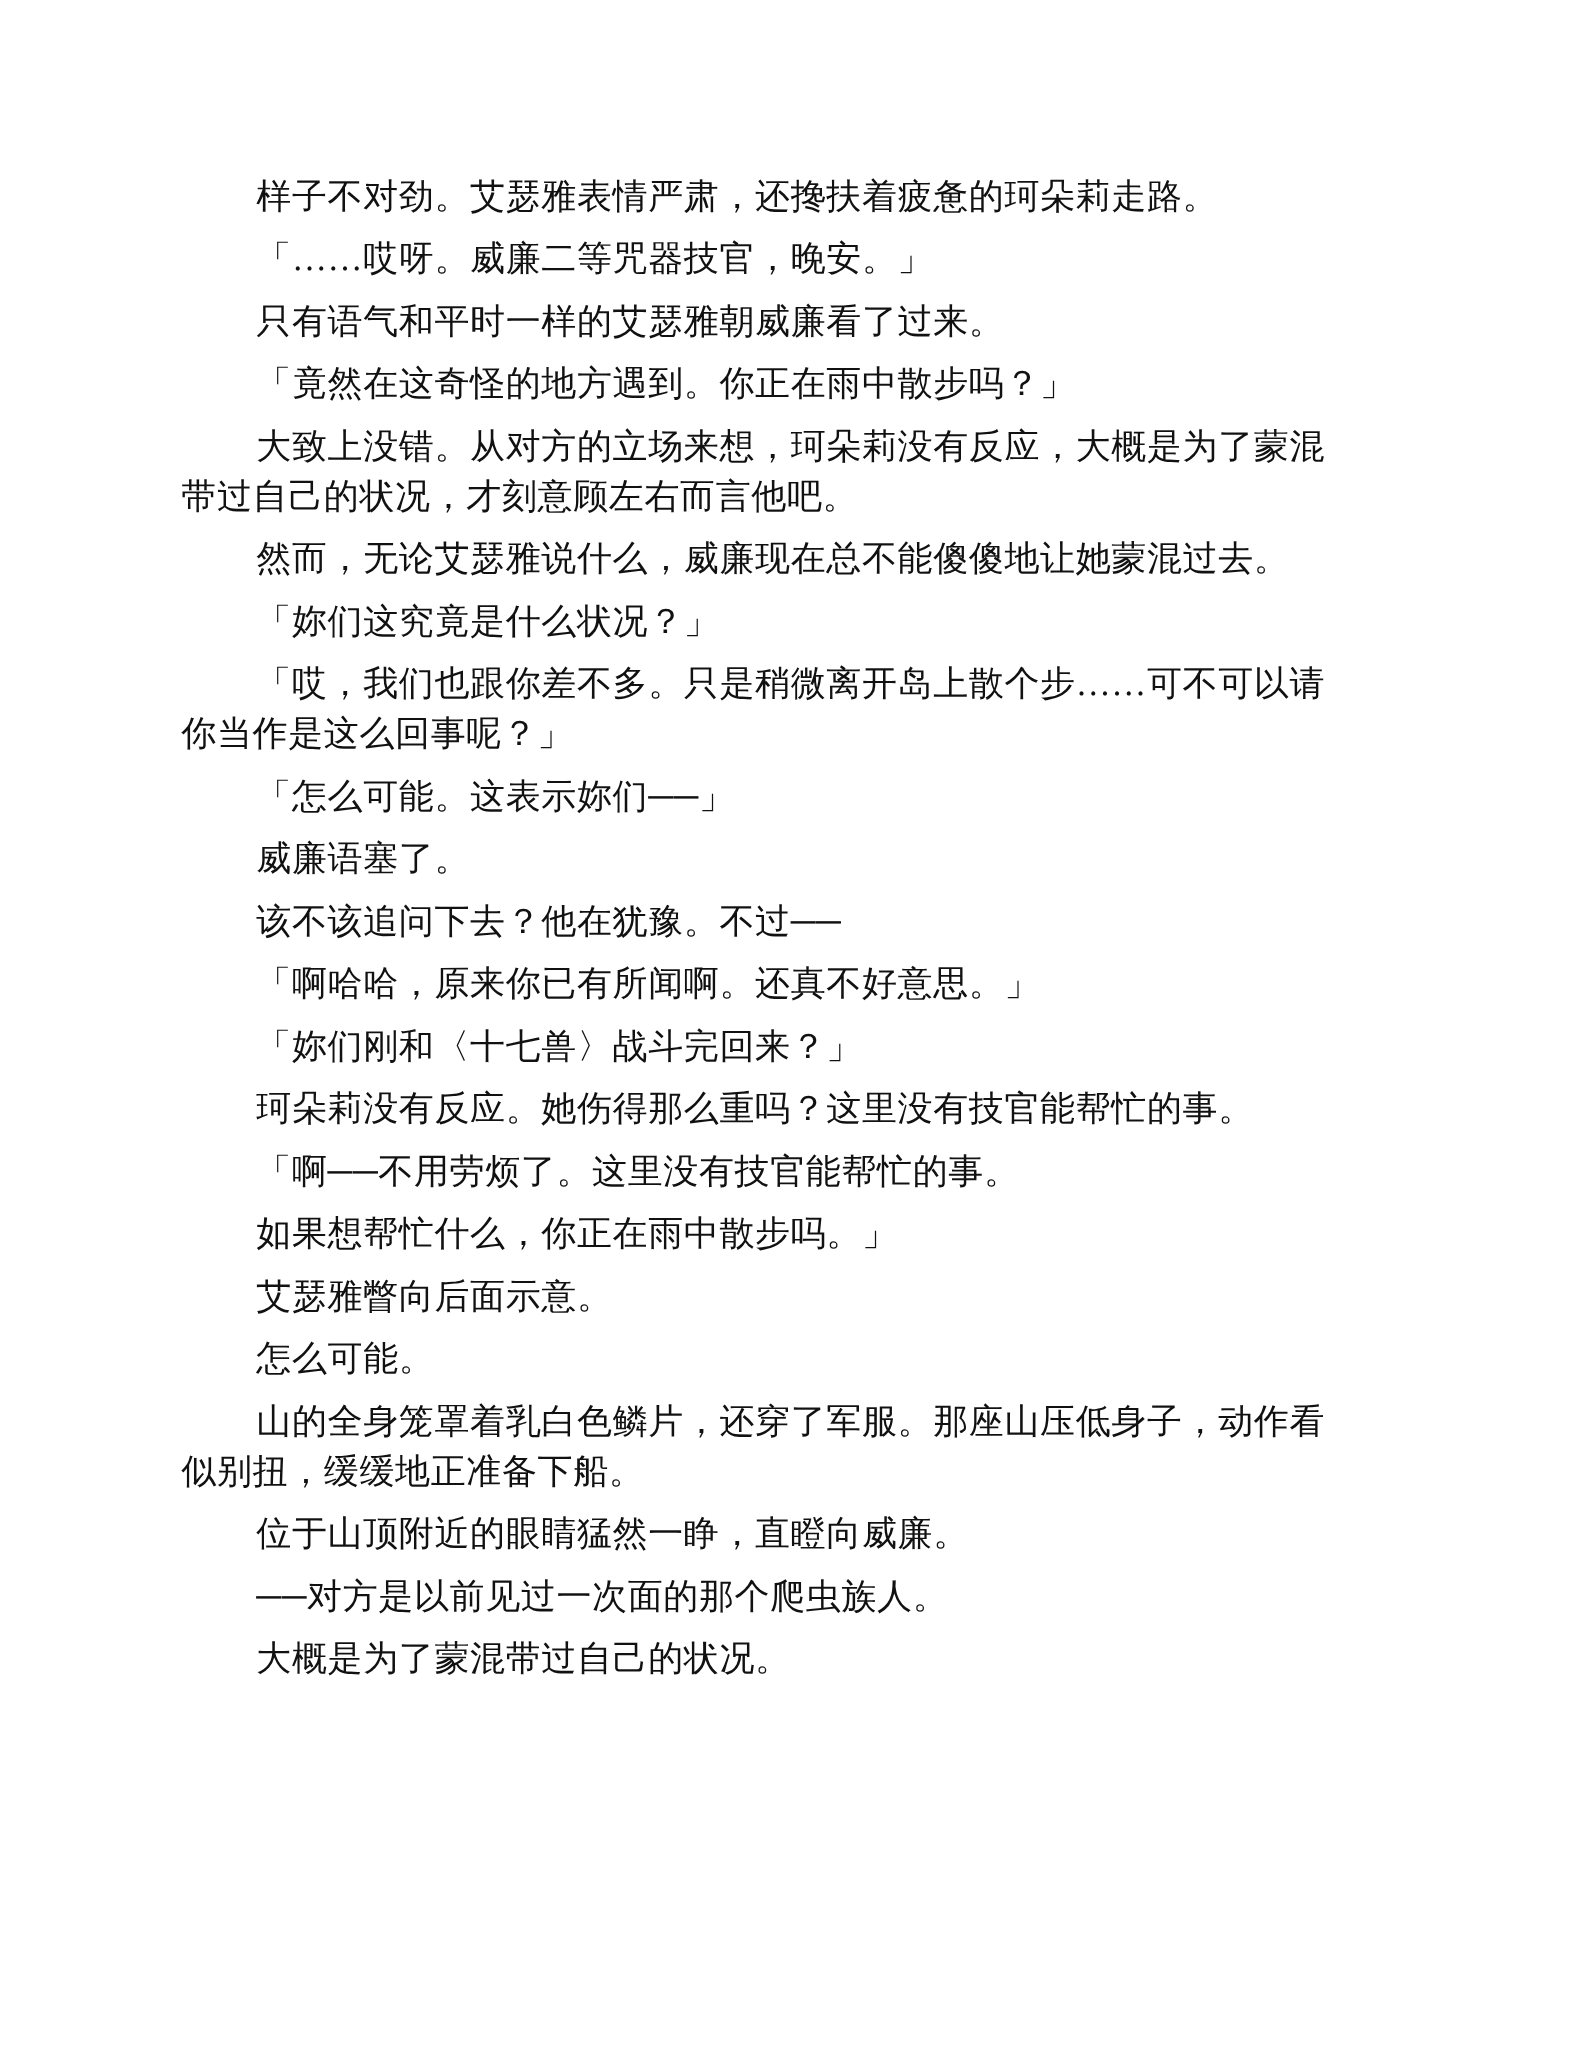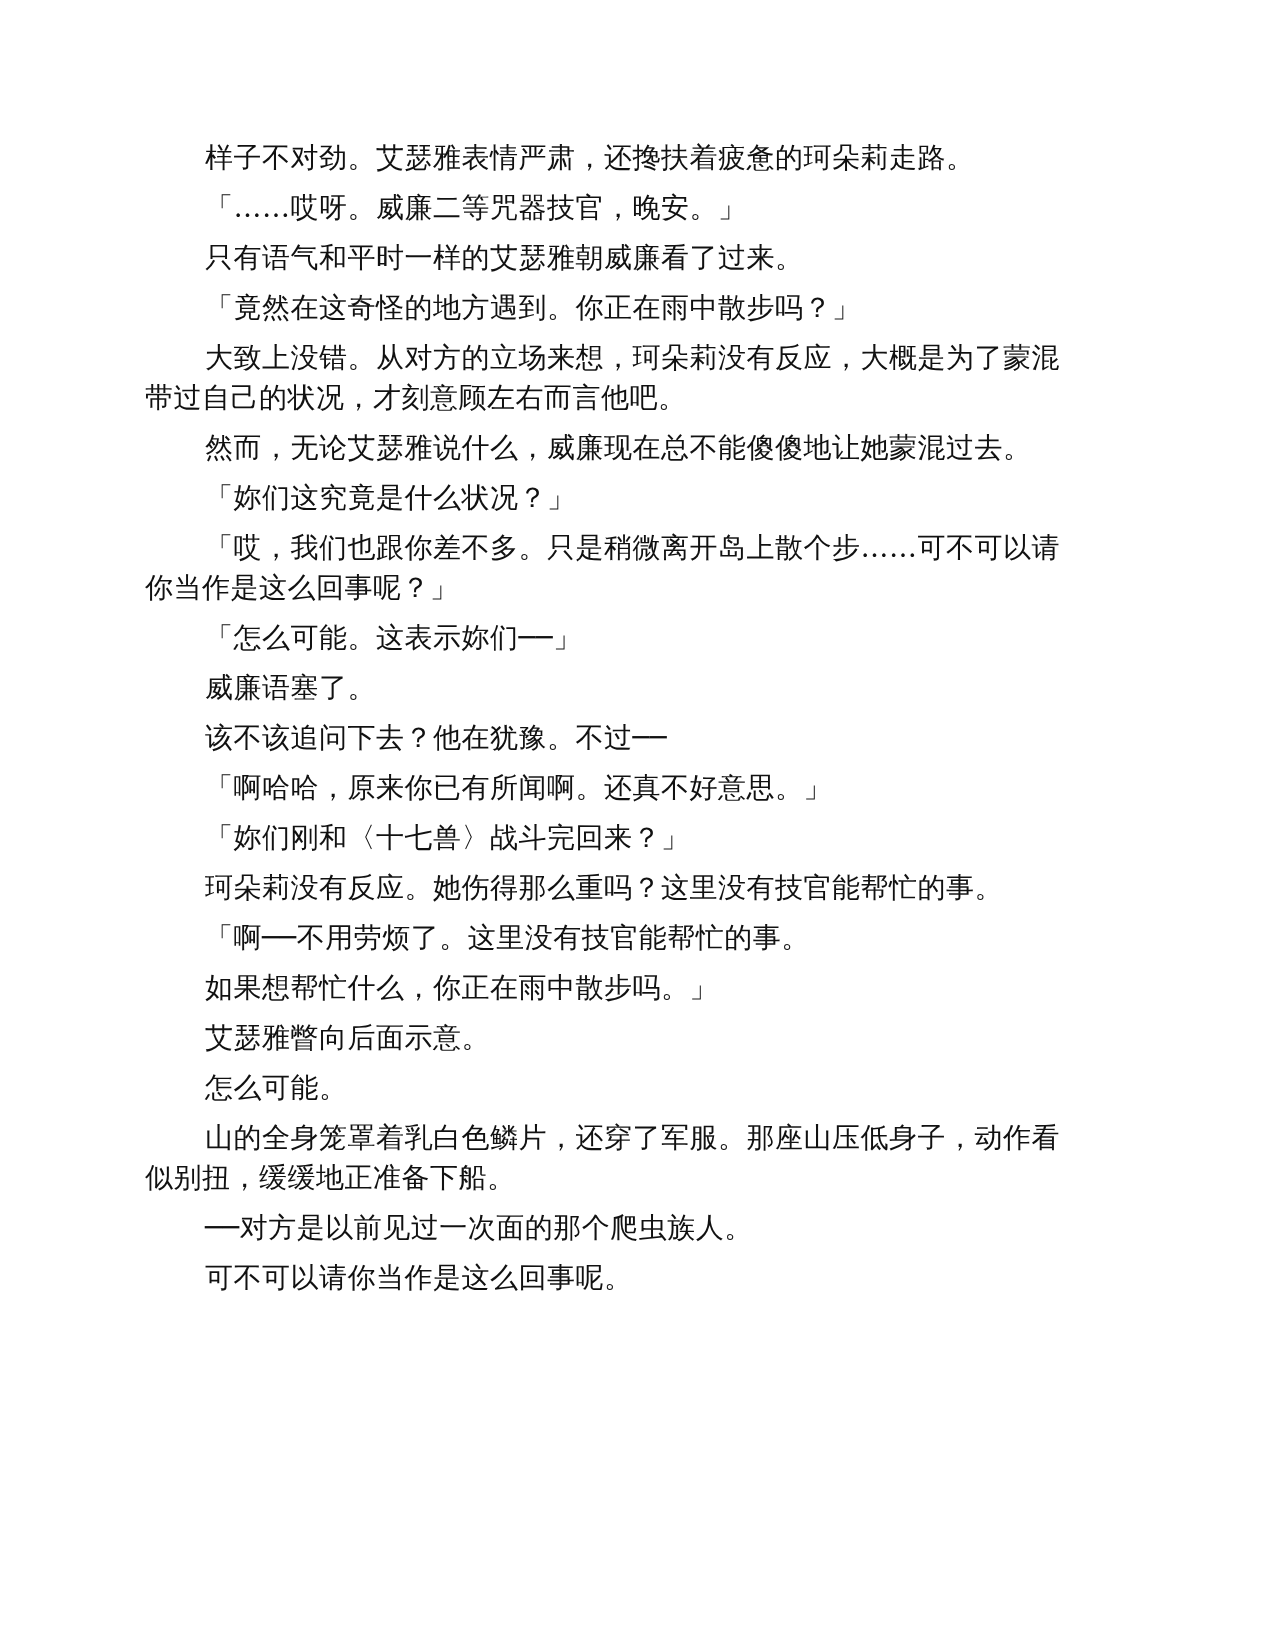--- a/index.html
+++ b/index.html
@@ -22,20 +22,21 @@
     width: 930px;
   }
   .para {
     font-size: 28px;
     line-height: 40px;
     text-indent: 60px;
     margin: 0 0 10px 0;
     letter-spacing: 0.5px;
     white-space: normal;
     word-break: break-all;
+    font-family: Liberation Serif, serif;
   }
   .para.dialog {
     text-indent: 60px;
   }
 </style>
 </head>
 <body>
 
 <div class="page">
   <p class="para">样子不对劲。艾瑟雅表情严肃，还搀扶着疲惫的珂朵莉走路。</p>
@@ -50,15 +51,16 @@
   <p class="para">威廉语塞了。</p>
   <p class="para">该不该追问下去？他在犹豫。不过──</p>
   <p class="para dialog">「啊哈哈，原来你已有所闻啊。还真不好意思。」</p>
   <p class="para dialog">「妳们刚和〈十七兽〉战斗完回来？」</p>
   <p class="para">珂朵莉没有反应。她伤得那么重吗？这里没有技官能帮忙的事。</p>
   <p class="para dialog">「啊──不用劳烦了。这里没有技官能帮忙的事。</p>
   <p class="para dialog">如果想帮忙什么，你正在雨中散步吗。」</p>
   <p class="para">艾瑟雅瞥向后面示意。</p>
   <p class="para">怎么可能。</p>
   <p class="para">山的全身笼罩着乳白色鳞片，还穿了军服。那座山压低身子，动作看似别扭，缓缓地正准备下船。</p>
+  <p class="para">位于山顶附近的眼睛猛然一睁，直瞪向威廉。</p>
   <p class="para">──对方是以前见过一次面的那个爬虫族人。</p>
-  <p class="para">可不可以请你当作是这么回事呢。</p>
+  <p class="para">大概是为了蒙混带过自己的状况。</p>
 </div>
 
 </body></html>

